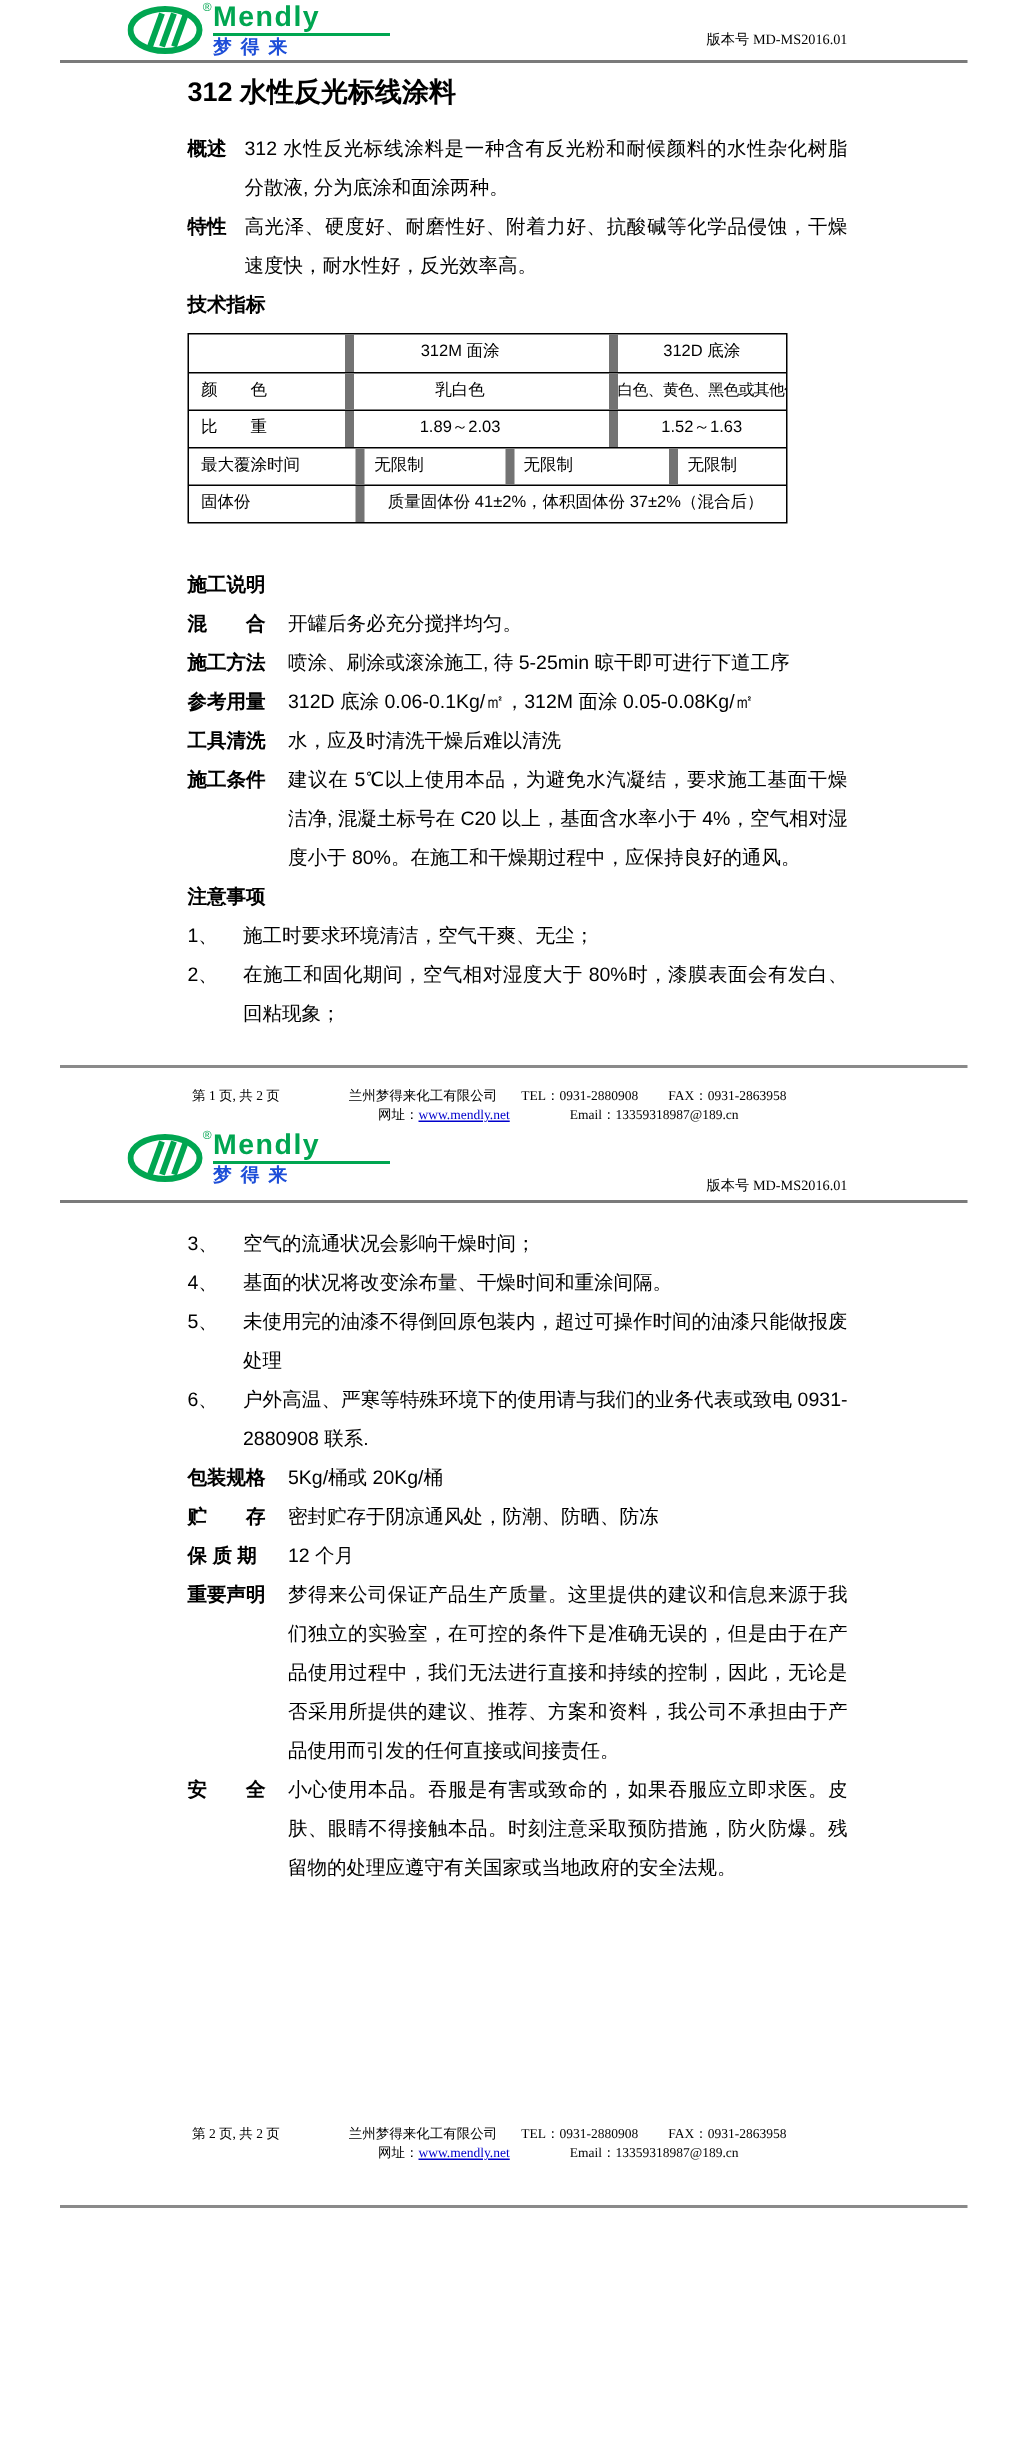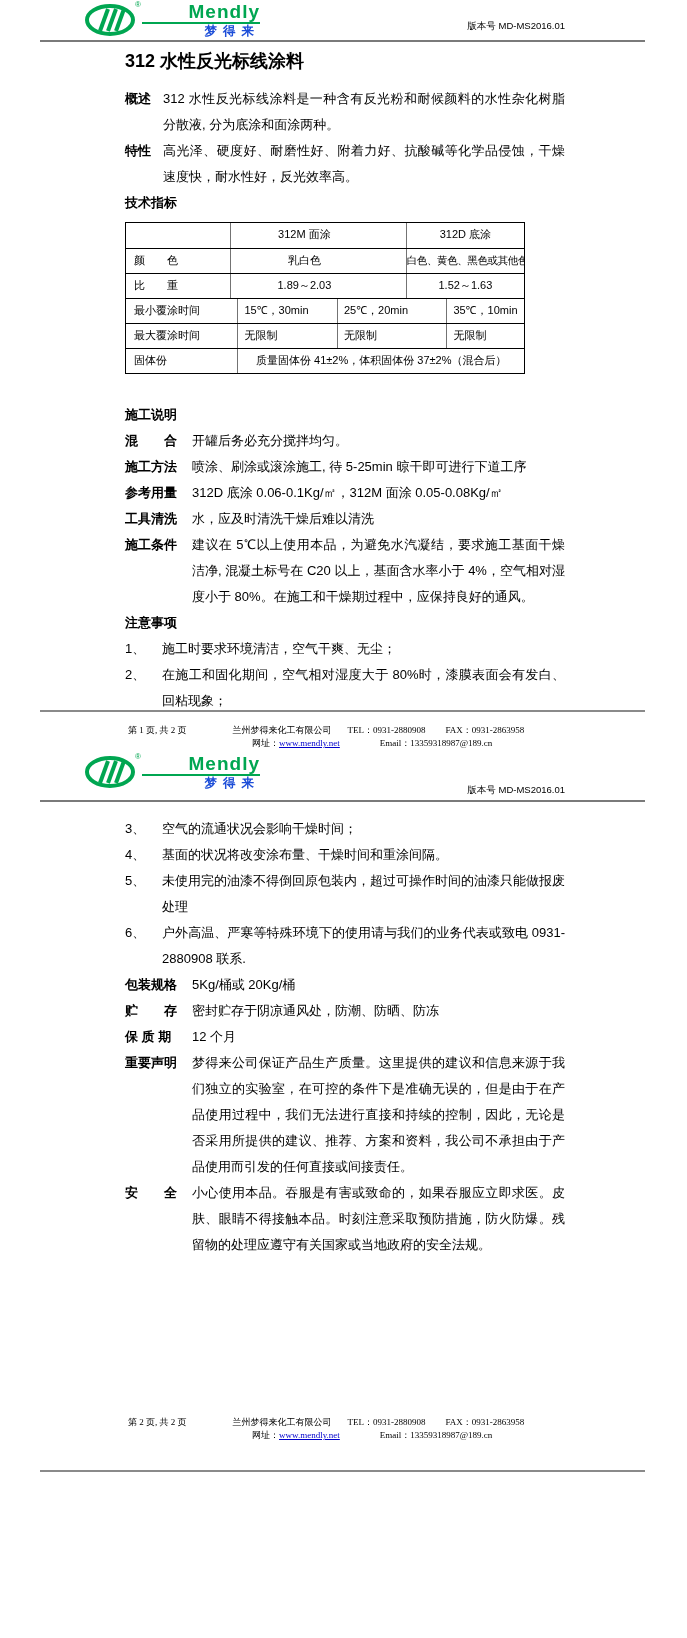--- a/index.html
+++ b/index.html
@@ -9,27 +9,27 @@
     font-family:"Liberation Sans", sans-serif; color:#000;
   }
   .page { position:absolute; left:0; width:687px; }
   #page1 { top:0; height:752px; }
   #page2 { top:752px; height:886px; }
 
   
   .header { position:relative; padding-top:2px; }
   .logo { margin-left:85px; display:flex; align-items:flex-start; height:36px; }
   .logo-mark { position:relative; width:54px; height:34px; }
-  .logo-text { margin-left:3px; display:flex; flex-direction:column;align-items:flex-end; }
+  .logo-text { margin-left:3px; display:flex; flex-direction:column; }
   .brand { color:#00A651; font-weight:bold; font-size:19px; line-height:19px; letter-spacing:1px; }
   .brand-rule { border-top:2px solid #00A651; margin-top:1px; width:118px; }
   .brand-cn { color:#1d4ed8; font-weight:bold; font-size:12.5px; line-height:14px; letter-spacing:6px; }
   .reg { position:absolute; top:-2px; right:-2px; font-size:8px; color:#00A651; }
   .version { position:absolute; right:122px; top:20px; font-size:9.5px;
-             font-family:Liberation Sans, sans-serif; }
+             font-family:Liberation Serif, serif; }
   #page2 .version { top:32px; }
   .hrule { border-top:2px solid #7a7a7a; margin:2px 42px 0 40px; }
   #page2 .hrule { margin-top:10px; }
 
   
   .content { margin:0 122px 0 125px; }
   .title { font-size:18px; font-weight:bold; line-height:26px; margin-top:6px; }
   .b13 { font-size:13px; line-height:26px; }
   .row { display:flex; }
   .lab-s { flex:0 0 38px; font-weight:bold; }
@@ -39,21 +39,21 @@
   .heading { font-weight:bold; }
   .mt-overview { margin-top:12px; }
   .mt-table { margin-top:6px; }
   .mt-constr { margin-top:28px; }
   #page2 .content { margin-top:14px; }
 
   
   .ttable { width:400px; border:1px solid #000; font-size:11px; }
   .trow { display:flex; height:25px; line-height:23px; border-top:1px solid #000; }
   .trow:first-child { border-top:none; }
-  .tc { border-left:1px solid #737373; overflow:hidden; white-space:nowrap; }
+  .tc { border-left:6px solid #737373; overflow:hidden; white-space:nowrap; }
   .tc:first-child { border-left:none; }
   .w1 { width:112px; padding-left:8px; }
   .w2 { width:160px; text-align:center; }
   .w3 { width:128px; text-align:center;margin-left:28px; }
   .w3a { width:100px; padding-left:6px; }
   .w3b { width:110px; padding-left:6px; }
   .w3c { width:78px;  padding-left:6px; }
   .wspan { width:288px; text-align:center; }
   .tight { font-size:10.5px; letter-spacing:-0.4px; }
 
@@ -125,26 +125,20 @@
         <div class="tc w1">颜　　色</div>
         <div class="tc w2">乳白色</div>
         <div class="tc w3 tight">白色、黄色、黑色或其他色</div>
       </div>
       <div class="trow">
         <div class="tc w1">比　　重</div>
         <div class="tc w2">1.89～2.03</div>
         <div class="tc w3">1.52～1.63</div>
       </div>
       <div class="trow">
-        <div class="tc w1">最小覆涂时间</div>
-        <div class="tc w3a">15℃，30min</div>
-        <div class="tc w3b">25℃，20min</div>
-        <div class="tc w3c">35℃，10min</div>
-      </div>
-      <div class="trow">
         <div class="tc w1">最大覆涂时间</div>
         <div class="tc w3a">无限制</div>
         <div class="tc w3b">无限制</div>
         <div class="tc w3c">无限制</div>
       </div>
       <div class="trow">
         <div class="tc w1">固体份</div>
         <div class="tc wspan">质量固体份 41±2%，体积固体份 37±2%（混合后）</div>
       </div>
     </div>

